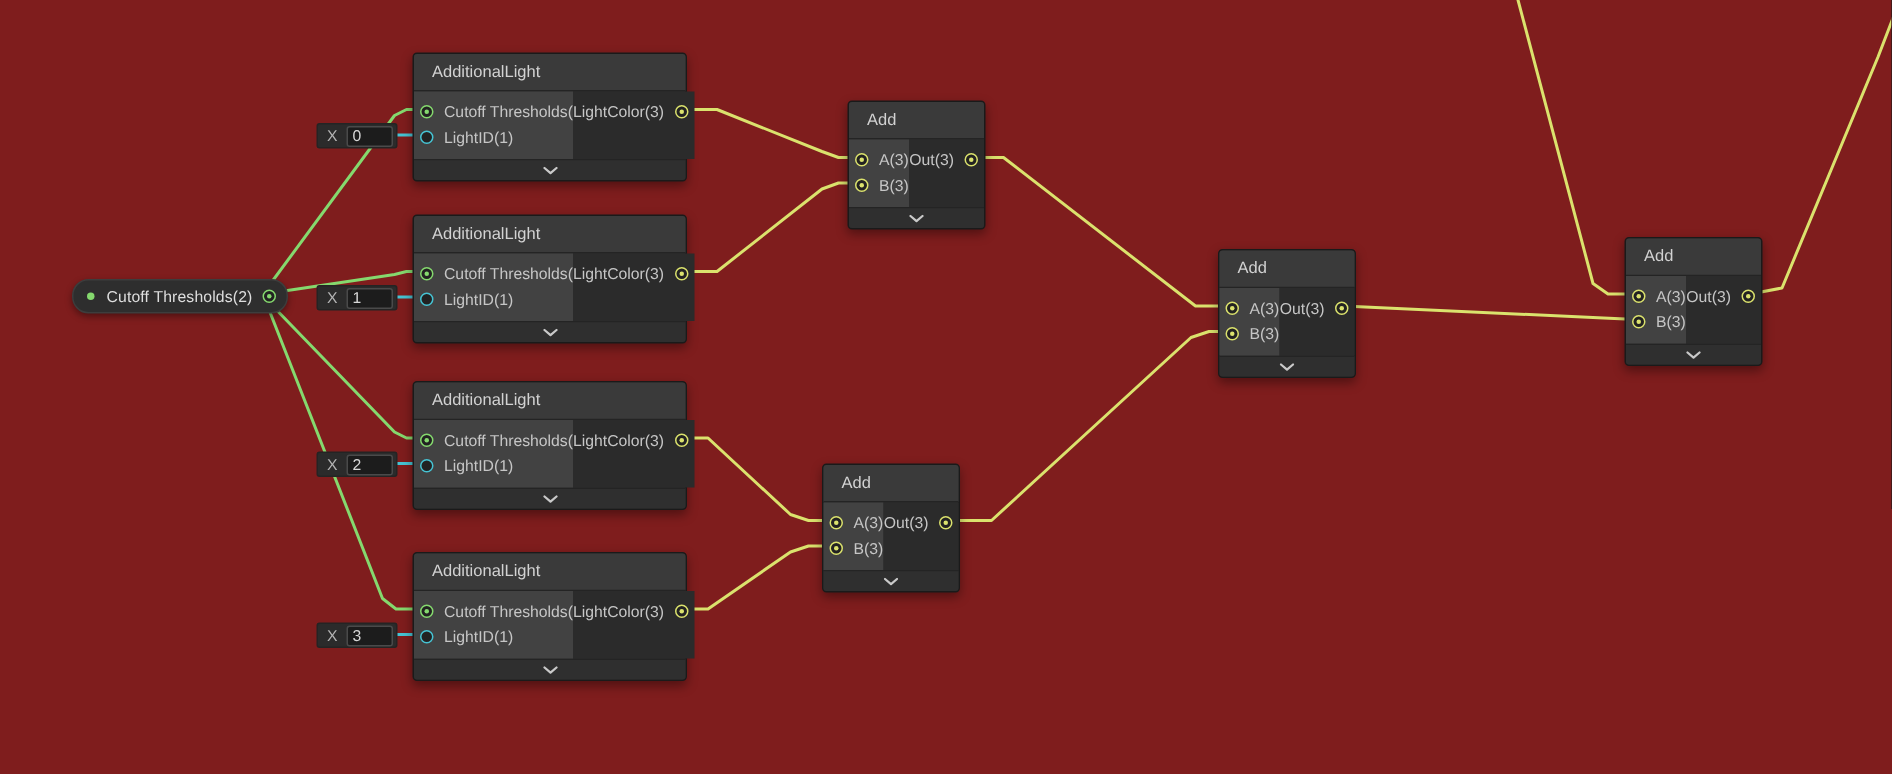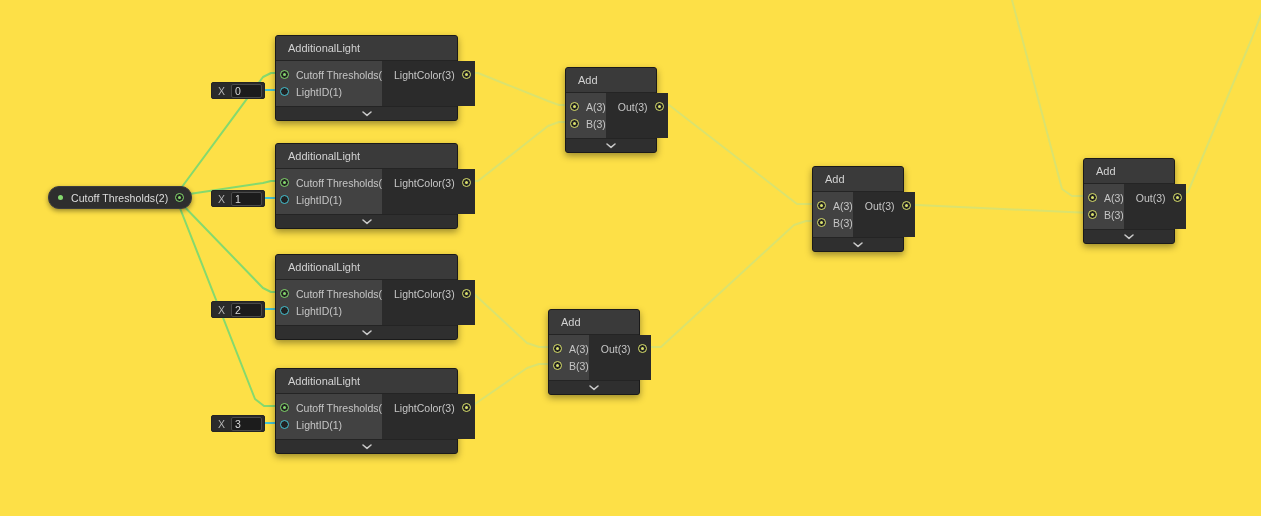--- a/index.html
+++ b/index.html
@@ -1,18 +1,18 @@
 <!DOCTYPE html>
 <html><head>
 <meta charset="utf-8">
 <style>
   html,body { margin:0; padding:0; background:#181818; }
   #canvas {
     position:relative; width:1261px; height:516px;
-    background:#fde047; overflow:hidden;
+    background:#7f1d1d; overflow:hidden;
     font-family:"Liberation Sans", sans-serif;
   }
   #edge-layer { position:absolute; left:0; top:0; width:1261px; height:516px; }
   #nodes-layer { position:absolute; left:0; top:0; width:100%; height:100%; }
 
   .node {
     position:absolute; border-radius:3px; border:1px solid #1a1a1a;
     background:#2b2b2b; box-shadow:0 3px 7px rgba(0,0,0,.38);
     color:#c9c9c9; box-sizing:border-box;
   }
@@ -23,21 +23,21 @@
     white-space:nowrap;
   }
   .node-body { display:flex; align-items:stretch; }
   .col-in  { background:#424242; padding:5px 0 6px 0; box-sizing:border-box; }
   .col-out { background:#2b2b2b; padding:5px 0 6px 0; flex:1; }
   .port-row { height:17px; display:flex; align-items:center; white-space:nowrap; }
   .port-row.in  { padding-left:4px; }
   .port-row.out { justify-content:flex-end; padding-right:4px; }
   .port-label { font-size:10.5px; color:#c6c6c6; }
   .port-row.in .port-label  { margin-left:7px; }
-  .port-row.out .port-label { margin-right:7px;padding-left:12px; }
+  .port-row.out .port-label { margin-right:7px; }
   .port {
     width:7px; height:7px; border-radius:50%;
     border:1px solid currentColor; flex:none;
     display:flex; align-items:center; justify-content:center;
     background:#222;
   }
   .port i { display:block; width:3px; height:3px; border-radius:50%; background:currentColor; }
   .node-footer {
     height:13px; background:#2f2f2f; border-top:1px solid #242424;
     display:flex; align-items:center; justify-content:center;

